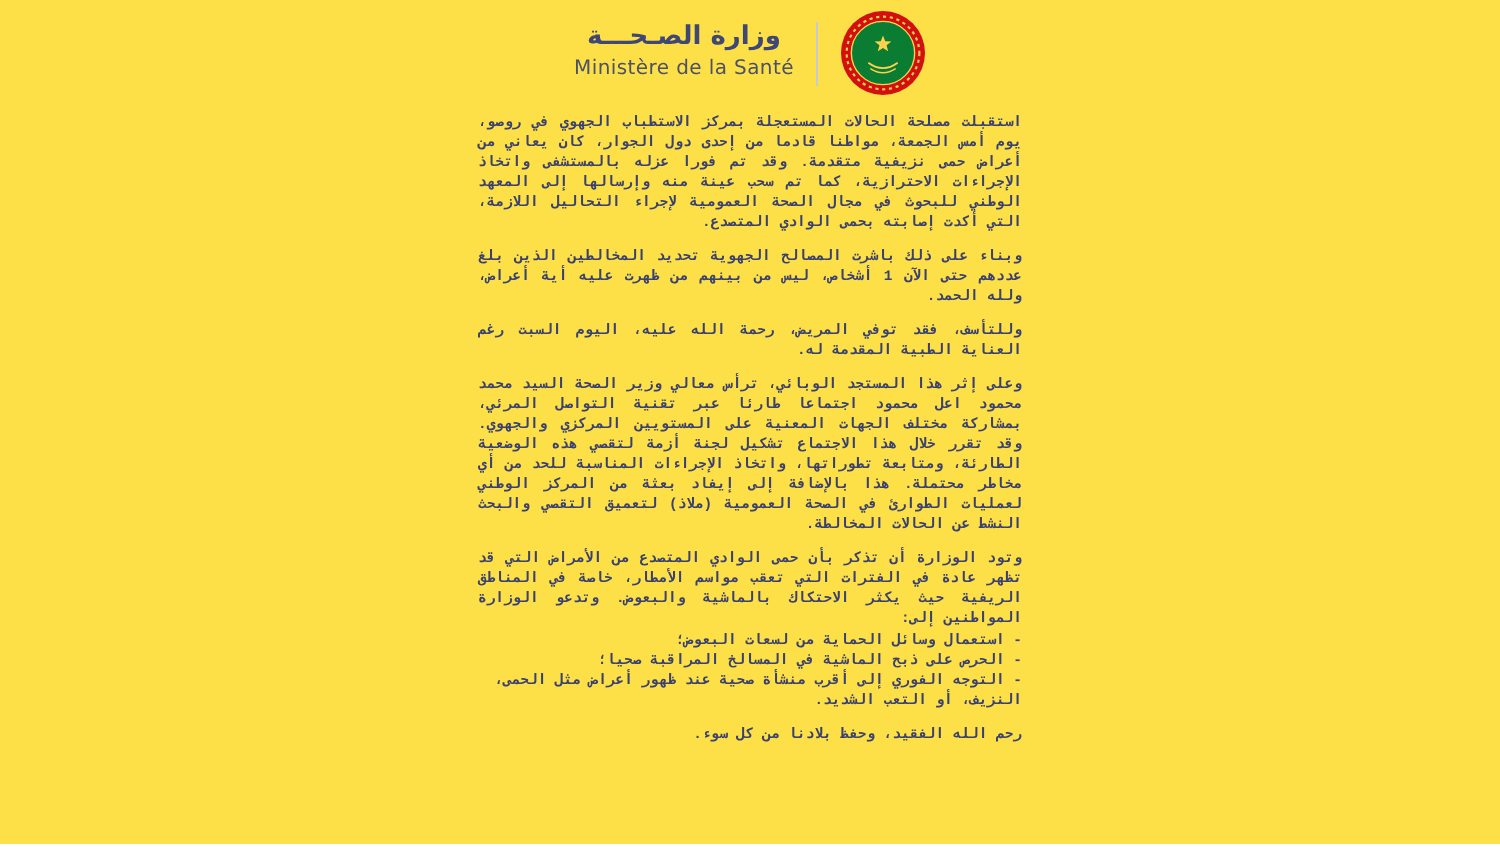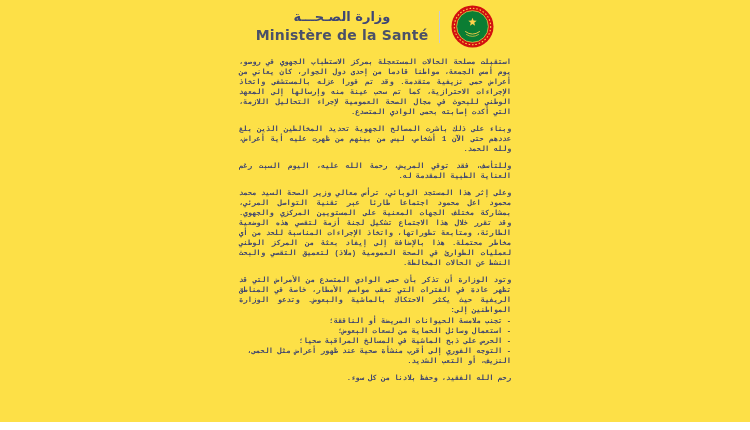--- a/index.html
+++ b/index.html
@@ -4,21 +4,21 @@
 <style>
   html,body{margin:0;padding:0;background:#ffffff;}
   .page{
     position:relative;width:750px;height:422px;background:#fde047;overflow:hidden;
     font-family:"DejaVu Sans", sans-serif;
   }
   
   .hdr{display:flex;direction:ltr;align-items:center;justify-content:center;gap:11px;padding-top:5px;}
   .hdr-text{text-align:center;line-height:1.25;}
   .hdr-ar{font-size:13px;font-weight:700;color:#3f4775;letter-spacing:.5px;}
-  .hdr-fr{font-size:14px;font-weight:700;color:#4b5168;margin-top:2px;letter-spacing:.2px;}
+  .hdr-fr{font-size:10px;font-weight:400;color:#4b5168;margin-top:2px;letter-spacing:.2px;}
   .hdr-divider{width:1px;height:32px;background:#c7cbd8;}
   .seal{width:43px;height:43px;display:block;}
   
   .banner{
     width:250px;height:28px;margin:8px auto 0;position:relative;
     background:linear-gradient(100deg,#141e50 0%,#2e3c82 26%,#1b2660 52%,#3c4c97 78%,#232e6e 100%);
     box-shadow:inset 0 1px 0 rgba(255,255,255,.28), inset 0 -1px 0 rgba(0,0,0,.35);
     display:flex;align-items:center;justify-content:center;overflow:hidden;
   }
   .banner::after{
@@ -65,20 +65,19 @@
     </span>
   </header>
 
 
   <main class="body-col">
     <p>استقبلت مصلحة الحالات المستعجلة بمركز الاستطباب الجهوي في روصو، يوم أمس الجمعة، مواطنا قادما من إحدى دول الجوار، كان يعاني من أعراض حمى نزيفية متقدمة. وقد تم فورا عزله بالمستشفى واتخاذ الإجراءات الاحترازية، كما تم سحب عينة منه وإرسالها إلى المعهد الوطني للبحوث في مجال الصحة العمومية لإجراء التحاليل اللازمة، التي أكدت إصابته بحمى الوادي المتصدع.</p>
     <p>وبناء على ذلك باشرت المصالح الجهوية تحديد المخالطين الذين بلغ عددهم حتى الآن 1 أشخاص، ليس من بينهم من ظهرت عليه أية أعراض، ولله الحمد.</p>
     <p>وللتأسف، فقد توفي المريض، رحمة الله عليه، اليوم السبت رغم العناية الطبية المقدمة له.</p>
     <p>وعلى إثر هذا المستجد الوبائي، ترأس معالي وزير الصحة السيد محمد محمود اعل محمود اجتماعا طارئا عبر تقنية التواصل المرئي، بمشاركة مختلف الجهات المعنية على المستويين المركزي والجهوي. وقد تقرر خلال هذا الاجتماع تشكيل لجنة أزمة لتقصي هذه الوضعية الطارئة، ومتابعة تطوراتها، واتخاذ الإجراءات المناسبة للحد من أي مخاطر محتملة. هذا بالإضافة إلى إيفاد بعثة من المركز الوطني لعمليات الطوارئ في الصحة العمومية (ملاذ) لتعميق التقصي والبحث النشط عن الحالات المخالطة.</p>
     <p class="intro">وتود الوزارة أن تذكر بأن حمى الوادي المتصدع من الأمراض التي قد تظهر عادة في الفترات التي تعقب مواسم الأمطار، خاصة في المناطق الريفية حيث يكثر الاحتكاك بالماشية والبعوض. وتدعو الوزارة المواطنين إلى:</p>
-    <p class="bullet">- تجنب ملامسة الحيوانات المريضة أو النافقة؛</p>
     <p class="bullet">- استعمال وسائل الحماية من لسعات البعوض؛</p>
     <p class="bullet">- الحرص على ذبح الماشية في المسالخ المراقبة صحيا؛</p>
     <p class="bullet last">- التوجه الفوري إلى أقرب منشأة صحية عند ظهور أعراض مثل الحمى، النزيف، أو التعب الشديد.</p>
     <p class="closing-last">رحم الله الفقيد، وحفظ بلادنا من كل سوء.</p>
   </main>
 
 </div>
 
 </body></html>

